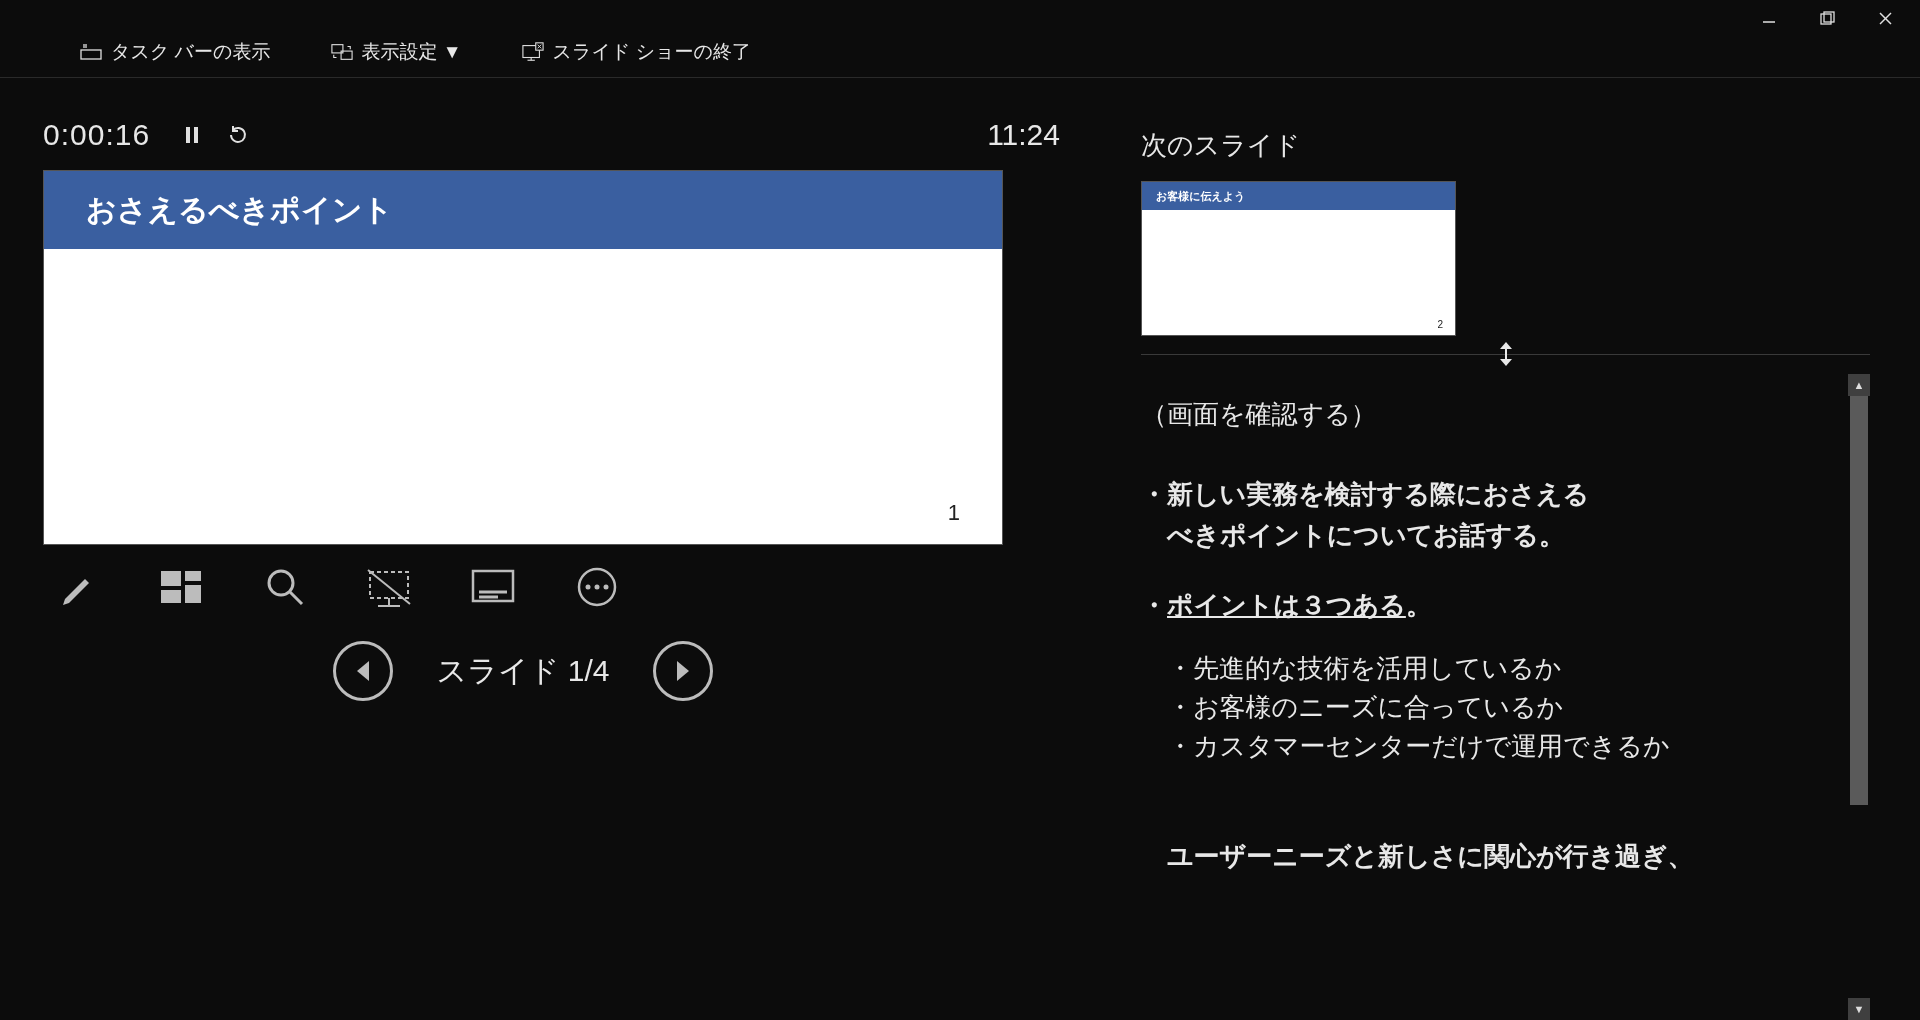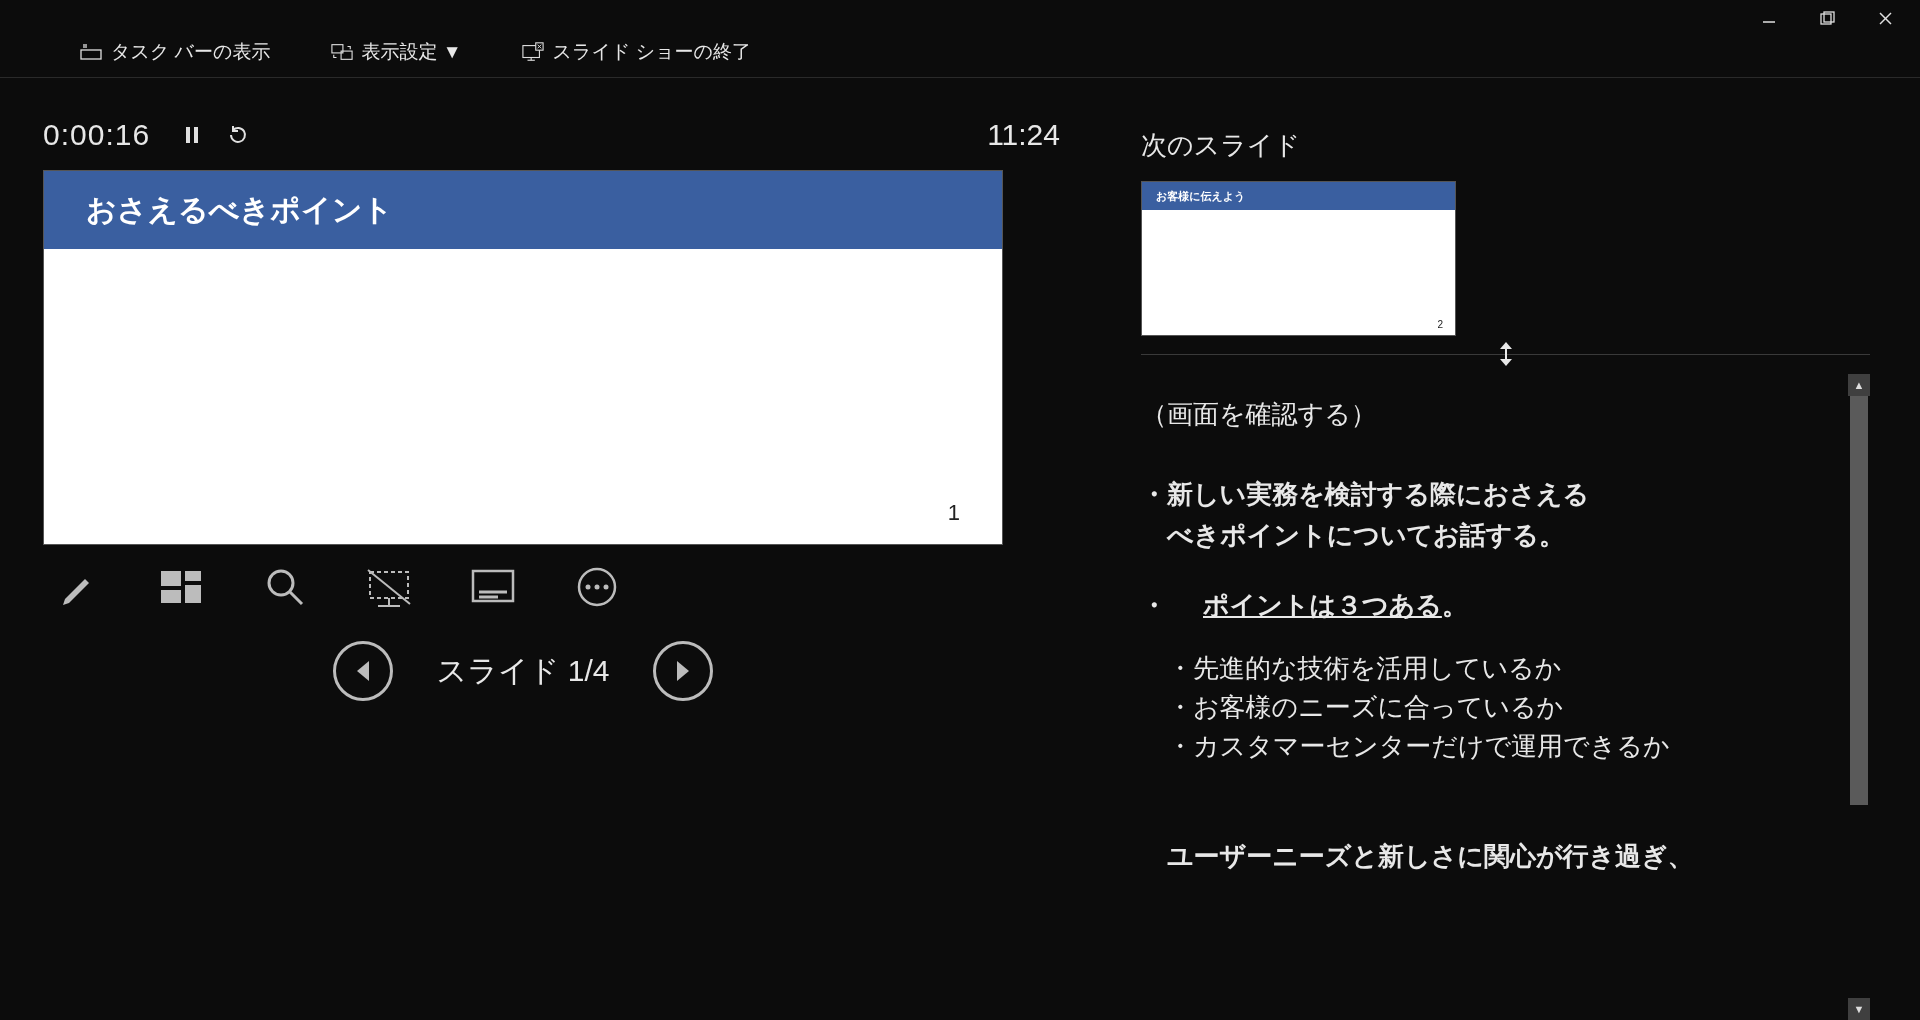--- a/index.html
+++ b/index.html
@@ -156,21 +156,21 @@
     top: 20px; left: 0; right: 40px; bottom: 0;
     color:#e8e8e8;
     font-size: 26px;
     line-height: 1.55;
     overflow: hidden;
   }
   .notes .hdg { margin-bottom: 40px; }
   .notes .bullet { font-weight:bold; margin-top: 30px; display:flex;}
   .notes .sub { margin-top: 24px; padding-left: 26px;}
   .notes .sub div { line-height:1.5;}
-  .notes .under { text-decoration: underline; margin-left: 36px; }
+  .notes .under { text-decoration: underline; }
   .scrollbar {
     position:absolute; top:0; right:0; bottom:0; width:22px;
   }
   .sb-btn { width:22px; height:22px; background:#3f3f3f; display:flex; align-items:center; justify-content:center; color:#ddd; font-size:11px; cursor:pointer;}
   .sb-track { position:absolute; top:22px; bottom:22px; left:0; right:0;}
   .sb-thumb { position:absolute; top:0; left:2px; right:2px; height:68%; background:#5a5a5a;}
   .sb-down { position:absolute; bottom:0; left:0;}
 </style>
 </head>
 <body>

